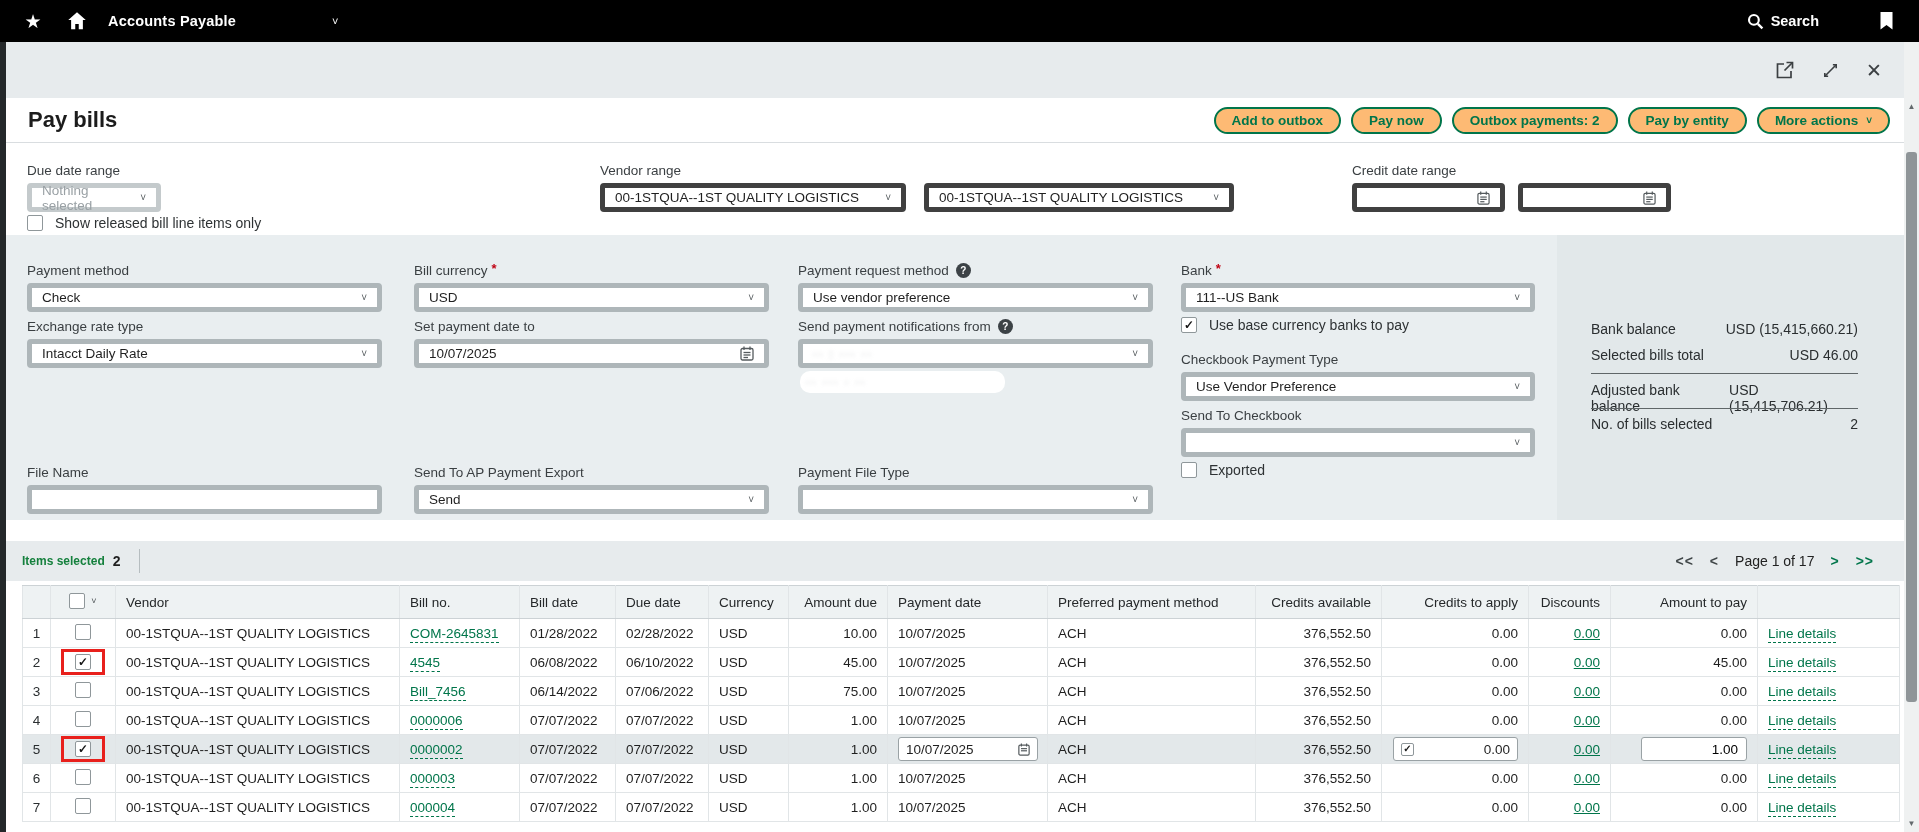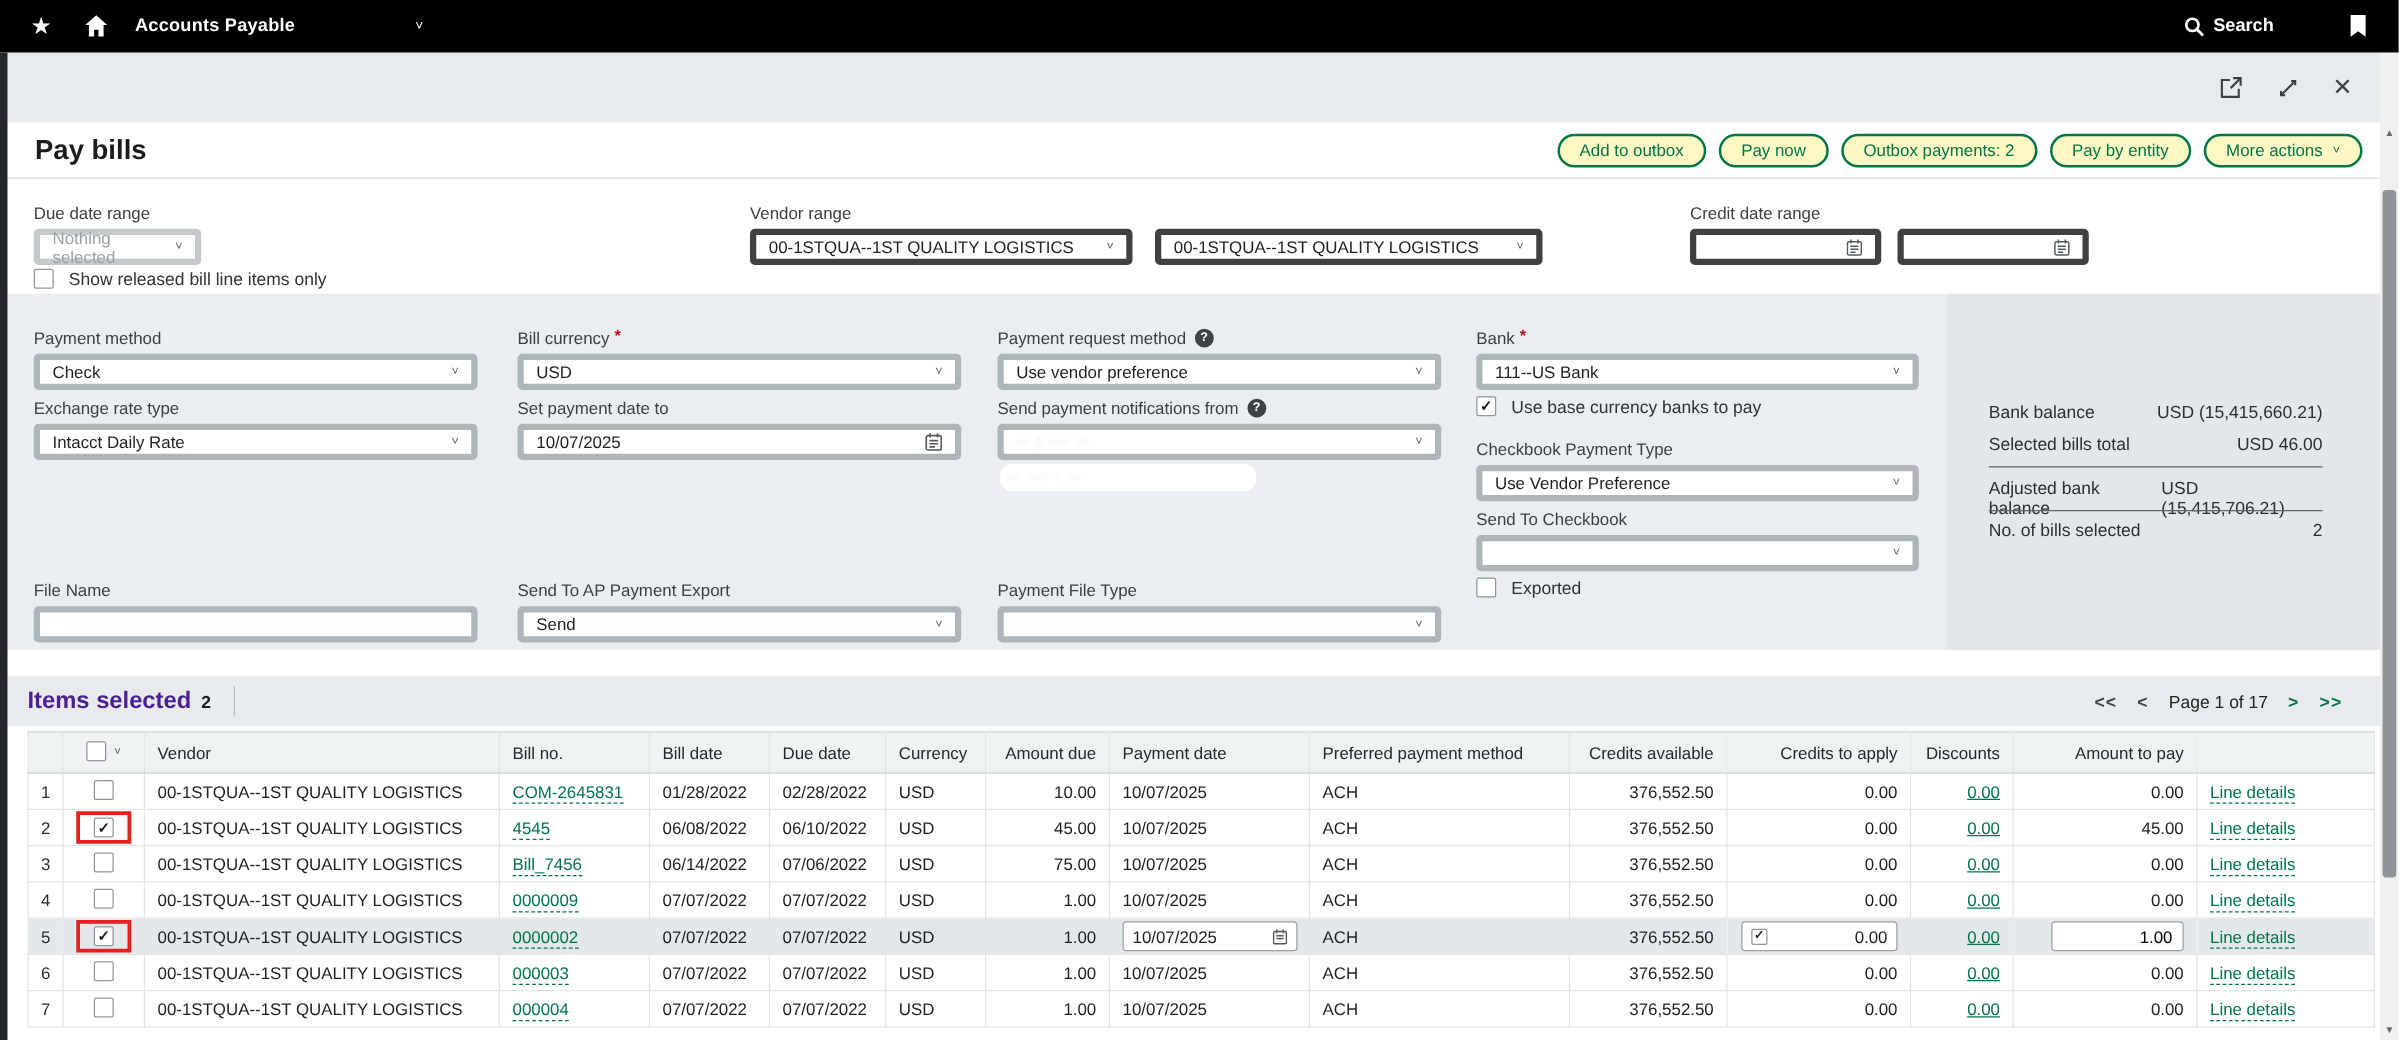--- a/index.html
+++ b/index.html
@@ -34,21 +34,21 @@
   .vscroll .up { top:60px; } .vscroll .down { bottom:4px; }
   .vscroll .thumb { position:absolute; left:2px; width:11px; top:110px; height:550px; background:#8f9598; border-radius:3px; }
 
   
   .content { position:absolute; top:98px; left:6px; width:1898px; height:734px; background:#fff; overflow:hidden; }
 
   .title-row { height:45px; display:flex; align-items:center; padding:0 14px 0 22px; border-bottom:1px solid #d9dde0; }
   .title-row h1 { font-size:22px; font-weight:700; color:#1c1c1c; }
   .actions { margin-left:auto; display:flex; gap:10px; align-items:center; }
   .pill { display:inline-flex; align-items:center; gap:8px; height:27px; padding:0 16px; border:2px solid #00754a;
-    border-radius:15px; background:#fef9c3; color:#00754a; font-size:13.5px; font-weight:400; cursor:pointer; white-space:nowrap; }
+    border-radius:15px; background:#fdba74; color:#00754a; font-size:13.5px; font-weight:700; cursor:pointer; white-space:nowrap; }
   .pill .chev { font-size:10px; }
 
   
   .filter-area { position:relative; height:92px; }
   .fgroup { position:absolute;margin-top:12px; }
   .flabel { display:block; font-size:13.5px; color:#3a3f42; margin-bottom:5px; }
   .req::after { content:"*"; color:#c00414; font-size:13px; margin-left:4px; font-weight:700; position:relative; top:-2px; }
   .fselect, .finput { height:29px; background:#fff; border:5px solid #404040; border-radius:4px;
     display:flex; align-items:center; padding:0 10px; font-size:13.5px; color:#1f1f1f; }
   .fselect { justify-content:space-between; cursor:pointer; }
@@ -66,21 +66,21 @@
   .options-panel { position:relative; height:285px; background:#e9eef0; }
   .options-panel .fselect, .options-panel .finput { border-color:#aeb6b9; }
   .summary { position:absolute; left:1551px; top:0; width:347px; height:285px; background:#e2e8ea; }
   .srow { position:absolute; left:34px; right:46px; display:flex; justify-content:space-between; font-size:14px; color:#2a2e30; }
   .sdiv { position:absolute; left:34px; right:46px; border-top:1px solid #5f6668; }
   .smudge { position:absolute; background:#fff; border-radius:10px; }
   .blurbits { filter:blur(2px); color:#8d9499; font-size:11px; letter-spacing:2px; }
 
   
   .grid-toolbar { margin-top:21px; height:40px; background:#e7ebed; display:flex; align-items:center; padding:0 30px 0 16px; }
-  .sel-label { font-size:19px; font-weight:700; color:#4c1d95; }
+  .sel-label { font-size:12px; font-weight:700; color:#15803d; }
   .sel-count { font-size:14px; font-weight:700; margin-left:8px; }
   .vdiv { width:1px; height:24px; background:#b6bdc0; margin:0 18px; }
   .grid-toolbar .pill { height:25px; padding:0 14px; font-size:13px; }
   .pager { margin-left:auto; display:flex; align-items:center; gap:16px; font-size:14px; }
   .pgbtn { font-weight:700; letter-spacing:1px; cursor:pointer; }
   .pgbtn.off { color:#3f4547; }
   .pgbtn.on { color:#00754a; }
   .pglabel { color:#222; }
 
   
@@ -488,21 +488,21 @@
         <td class="num">0.00</td>
         <td class="num"><a class="glink solid">0.00</a></td>
         <td class="num">0.00</td>
         <td><a class="glink dashed">Line details</a></td>
       </tr>
 
       <tr>
         <td class="ctr rownum">4</td>
         <td class="ctr"><span class="cb"></span></td>
         <td>00-1STQUA--1ST QUALITY LOGISTICS</td>
-        <td><a class="glink dashed">0000009</a></td>
+        <td><a class="glink dashed">0000006</a></td>
         <td>07/07/2022</td>
         <td>07/07/2022</td>
         <td>USD</td>
         <td class="num">1.00</td>
         <td>10/07/2025</td>
         <td>ACH</td>
         <td class="num">376,552.50</td>
         <td class="num">0.00</td>
         <td class="num"><a class="glink solid">0.00</a></td>
         <td class="num">0.00</td>

